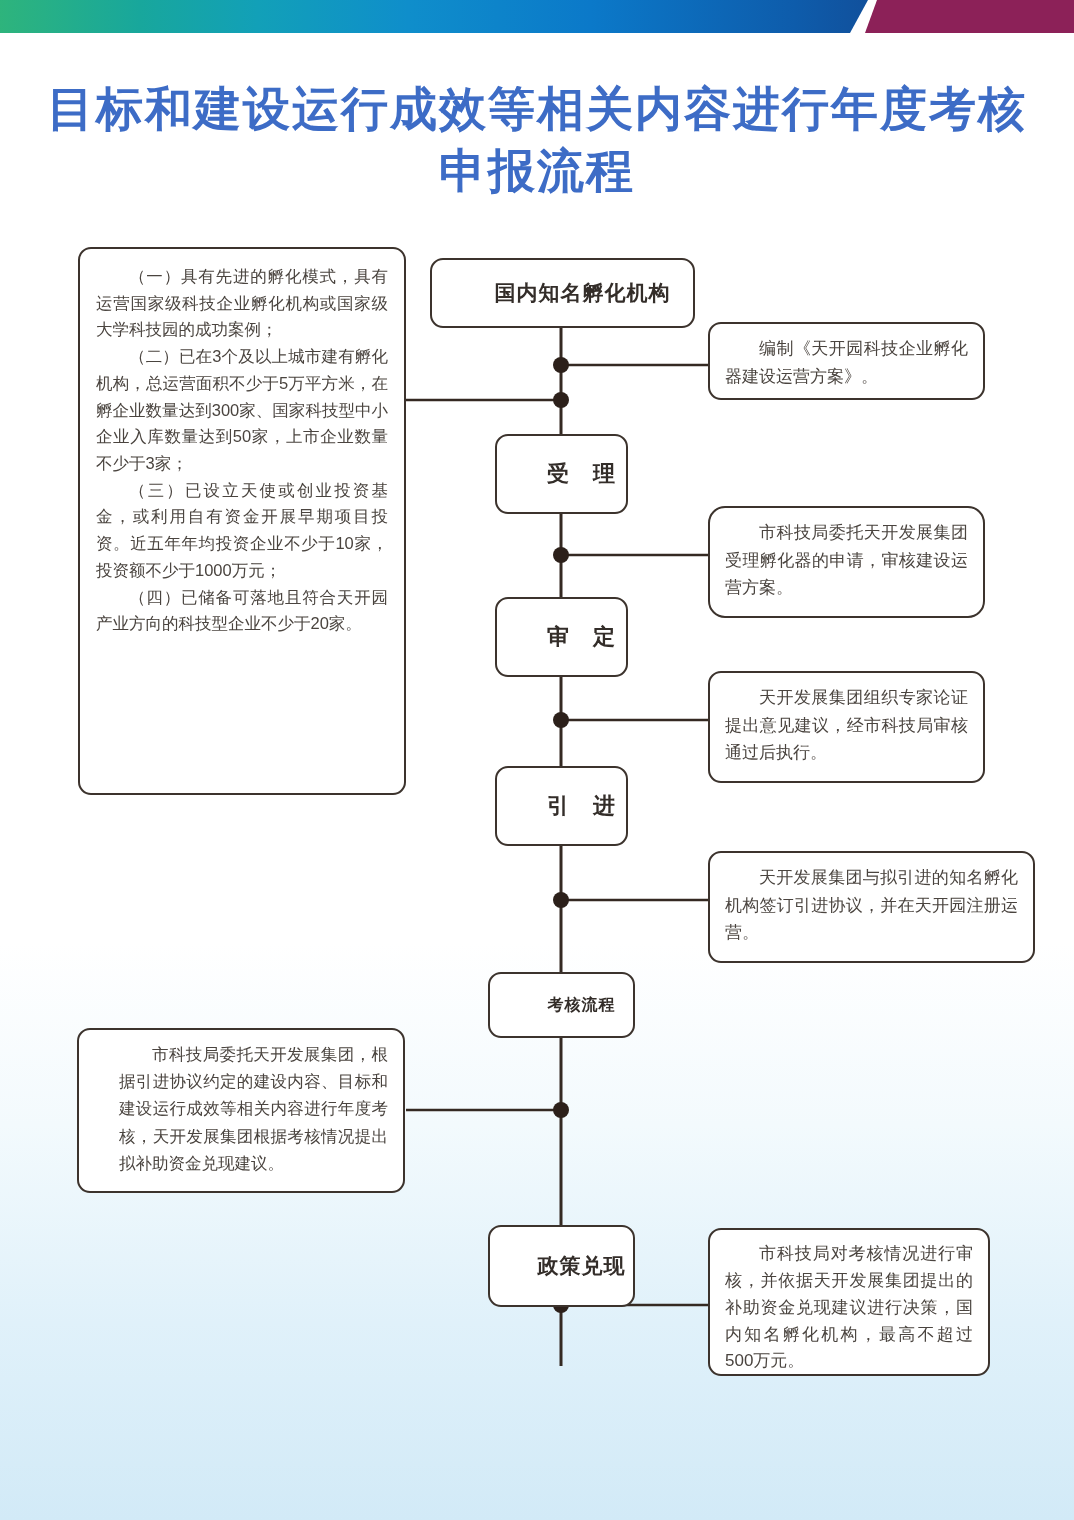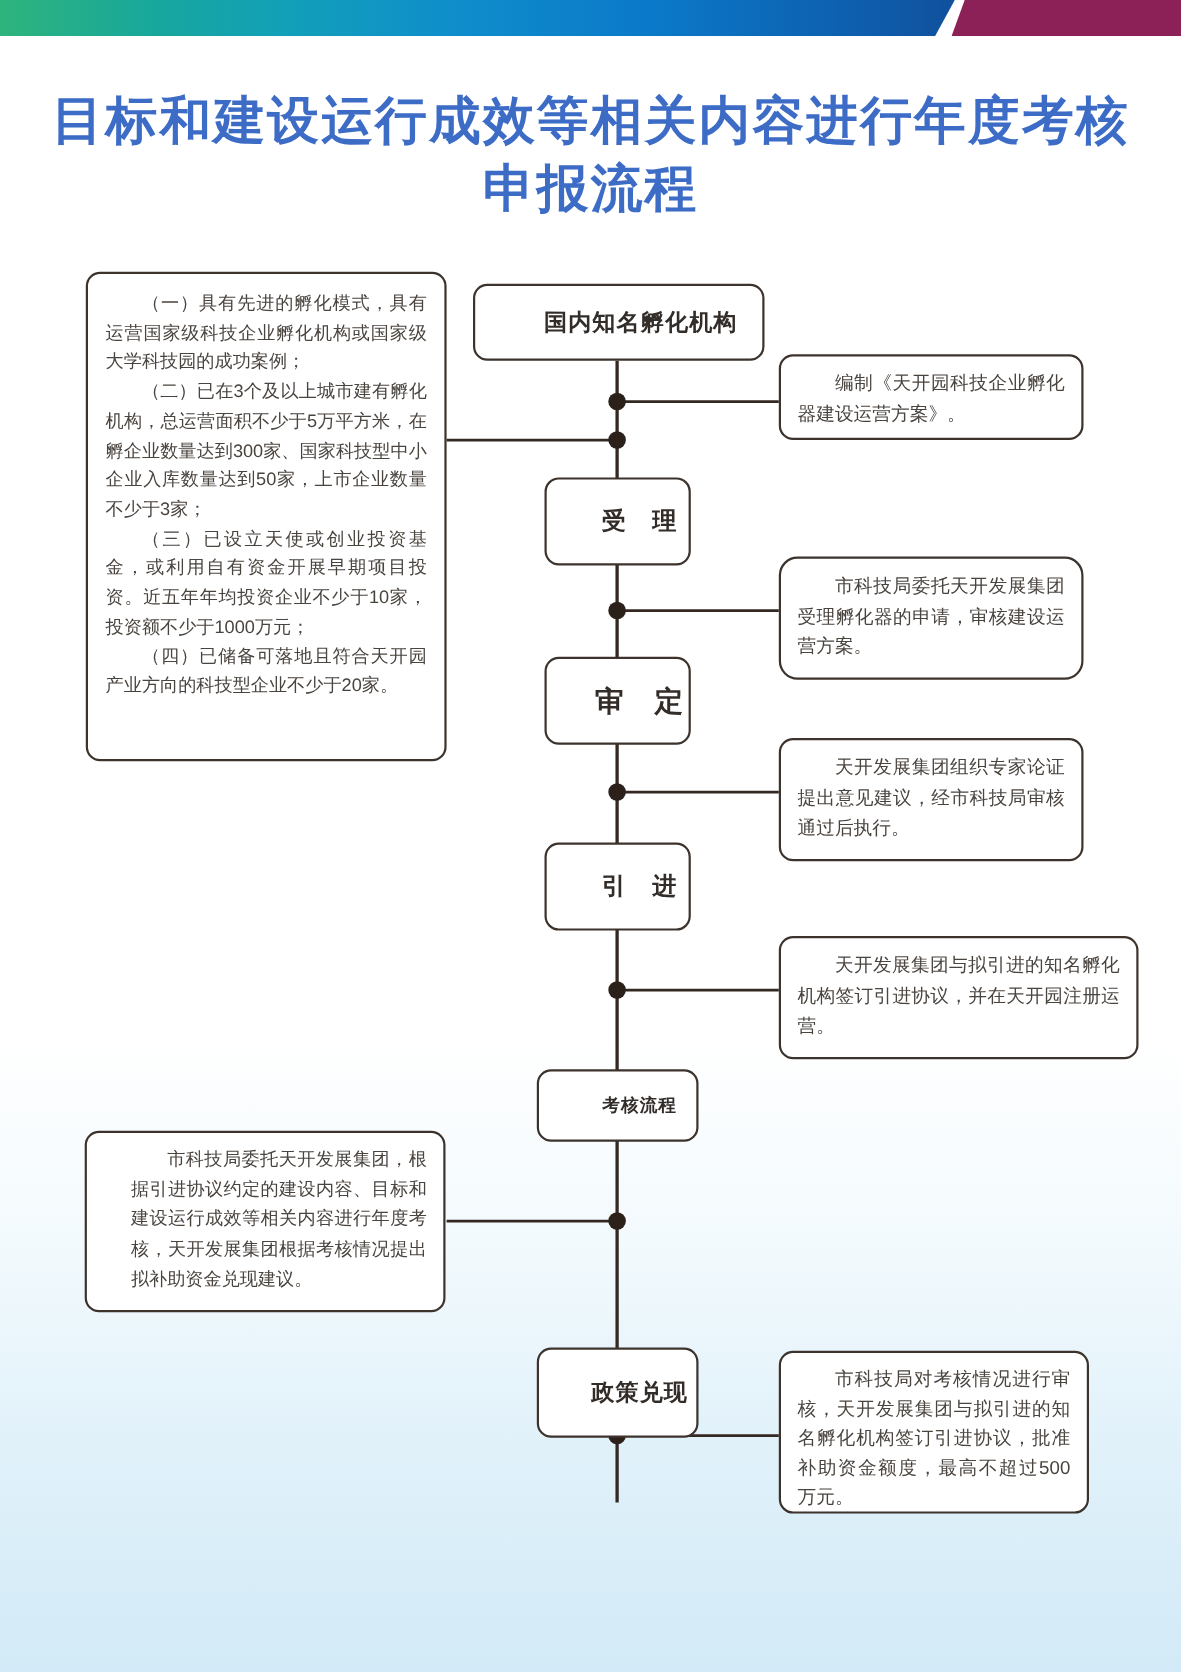--- a/index.html
+++ b/index.html
@@ -49,27 +49,27 @@
   }
   .note {
     color:#4a443f; font-size:17px; line-height:1.62;
     padding:11px 15px 8px 15px;
     text-align:justify;
   }
   .note p { text-indent:2em; text-align:justify; }
 
   .n-source   { left:430px; top:258px;  width:265px; height:70px; font-size:21px; }
   .n-accept   { left:495px; top:434px;  width:133px; height:80px; font-size:22px; }
-  .n-approve  { left:495px; top:597px;  width:133px; height:80px; font-size:26px; }
+  .n-approve  { left:495px; top:597px;  width:133px; height:80px; font-size:22px; }
   .n-intro    { left:495px; top:766px;  width:133px; height:80px; font-size:22px; }
   .n-assess   { left:488px; top:972px;  width:147px; height:66px; font-size:16px; }
   .n-policy   { left:488px; top:1177px; width:147px; height:82px; font-size:21px;margin-top:48px; }
   .n-grant    { left:463px; top:1363px; width:200px; height:80px; font-size:21px; }
 
-  .note-criteria { left:78px;  top:247px;  width:328px; height:445px; font-size:16.5px; line-height:1.62; padding:14px 16px; }
+  .note-criteria { left:78px;  top:247px;  width:328px; height:548px; font-size:16.5px; line-height:1.62; padding:14px 16px; }
   .note-plan     { left:708px; top:322px;  width:277px; height:78px;  }
   .note-accept   { left:708px; top:506px;  width:277px; height:112px;border-radius:17px; }
   .note-review   { left:708px; top:671px;  width:277px; height:112px; }
   .note-intro    { left:708px; top:851px;  width:327px; height:112px; }
   .note-assess   { left:77px;  top:1028px; width:328px; height:165px; font-size:16.5px; line-height:1.65;padding-left:40px; }
   .note-cash     { left:708px; top:1228px; width:282px; height:148px; line-height:1.58; }
 </style>
 </head>
 <body>
 
@@ -137,16 +137,16 @@
 
   <div class="note note-intro">
     <p>天开发展集团与拟引进的知名孵化机构签订引进协议，并在天开园注册运营。</p>
   </div>
 
   <div class="note note-assess">
     <p>市科技局委托天开发展集团，根据引进协议约定的建设内容、目标和建设运行成效等相关内容进行年度考核，天开发展集团根据考核情况提出拟补助资金兑现建议。</p>
   </div>
 
   <div class="note note-cash">
-    <p>市科技局对考核情况进行审核，天开发展集团与拟引进的知名孵化机构签订引进协议，批准补助资金额度，最高不超过500万元。</p>
+    <p>市科技局对考核情况进行审核，并依据天开发展集团提出的补助资金兑现建议进行决策，国内知名孵化机构，最高不超过500万元。</p>
   </div>
 
 </div>
 
 </body></html>

